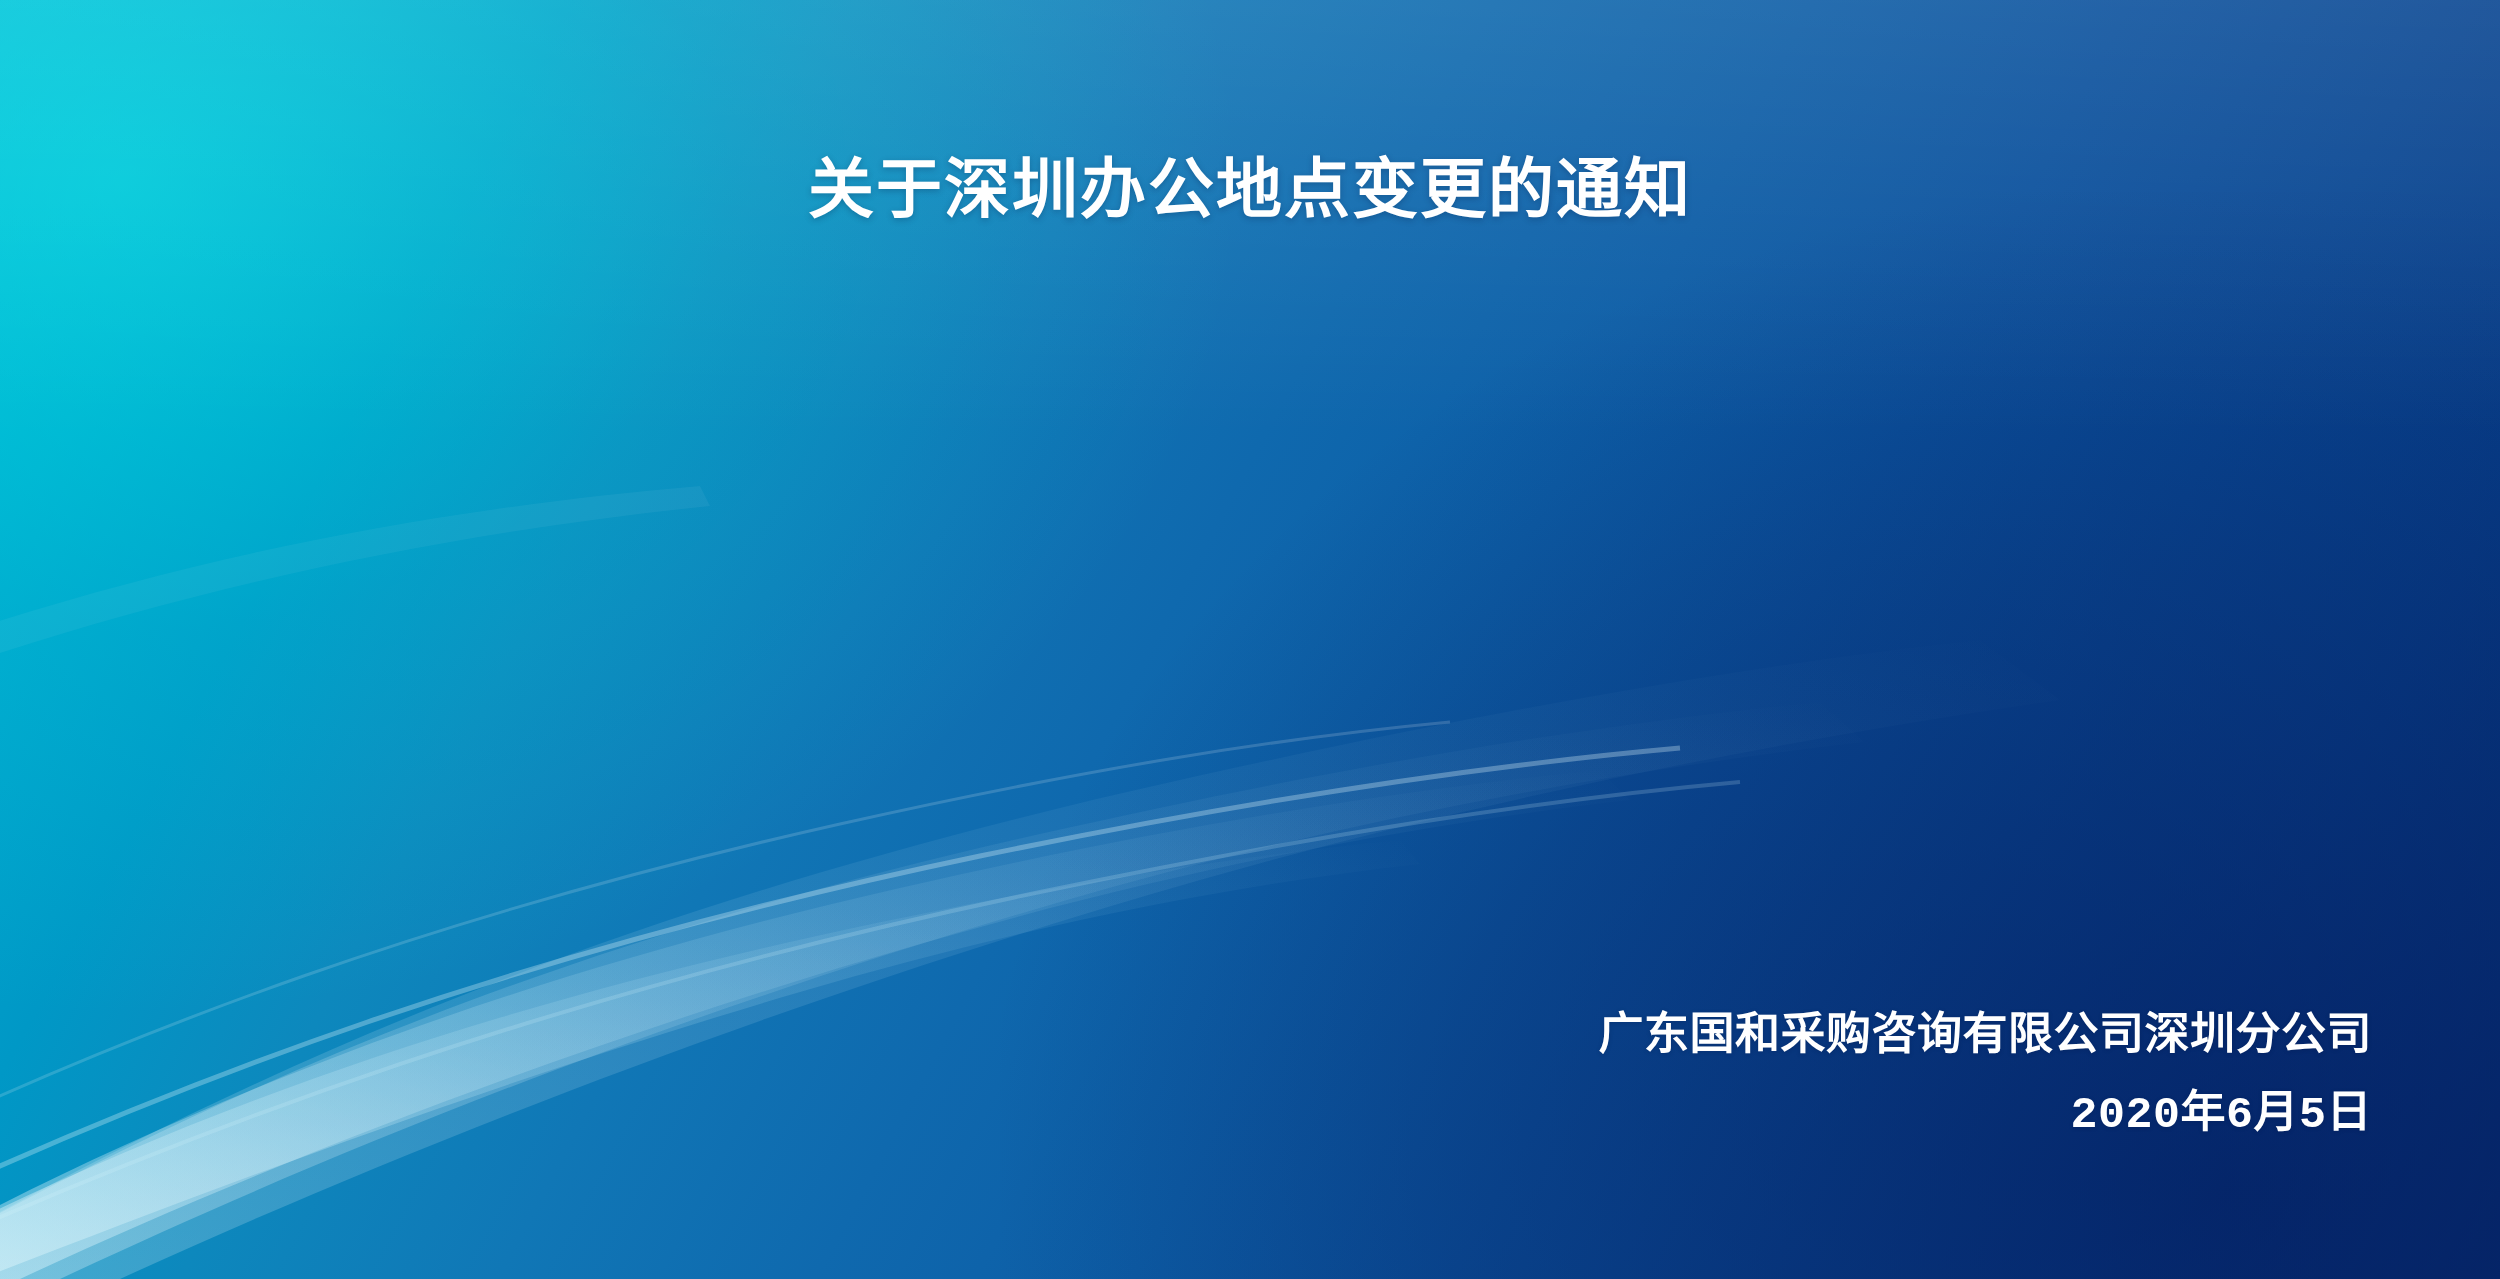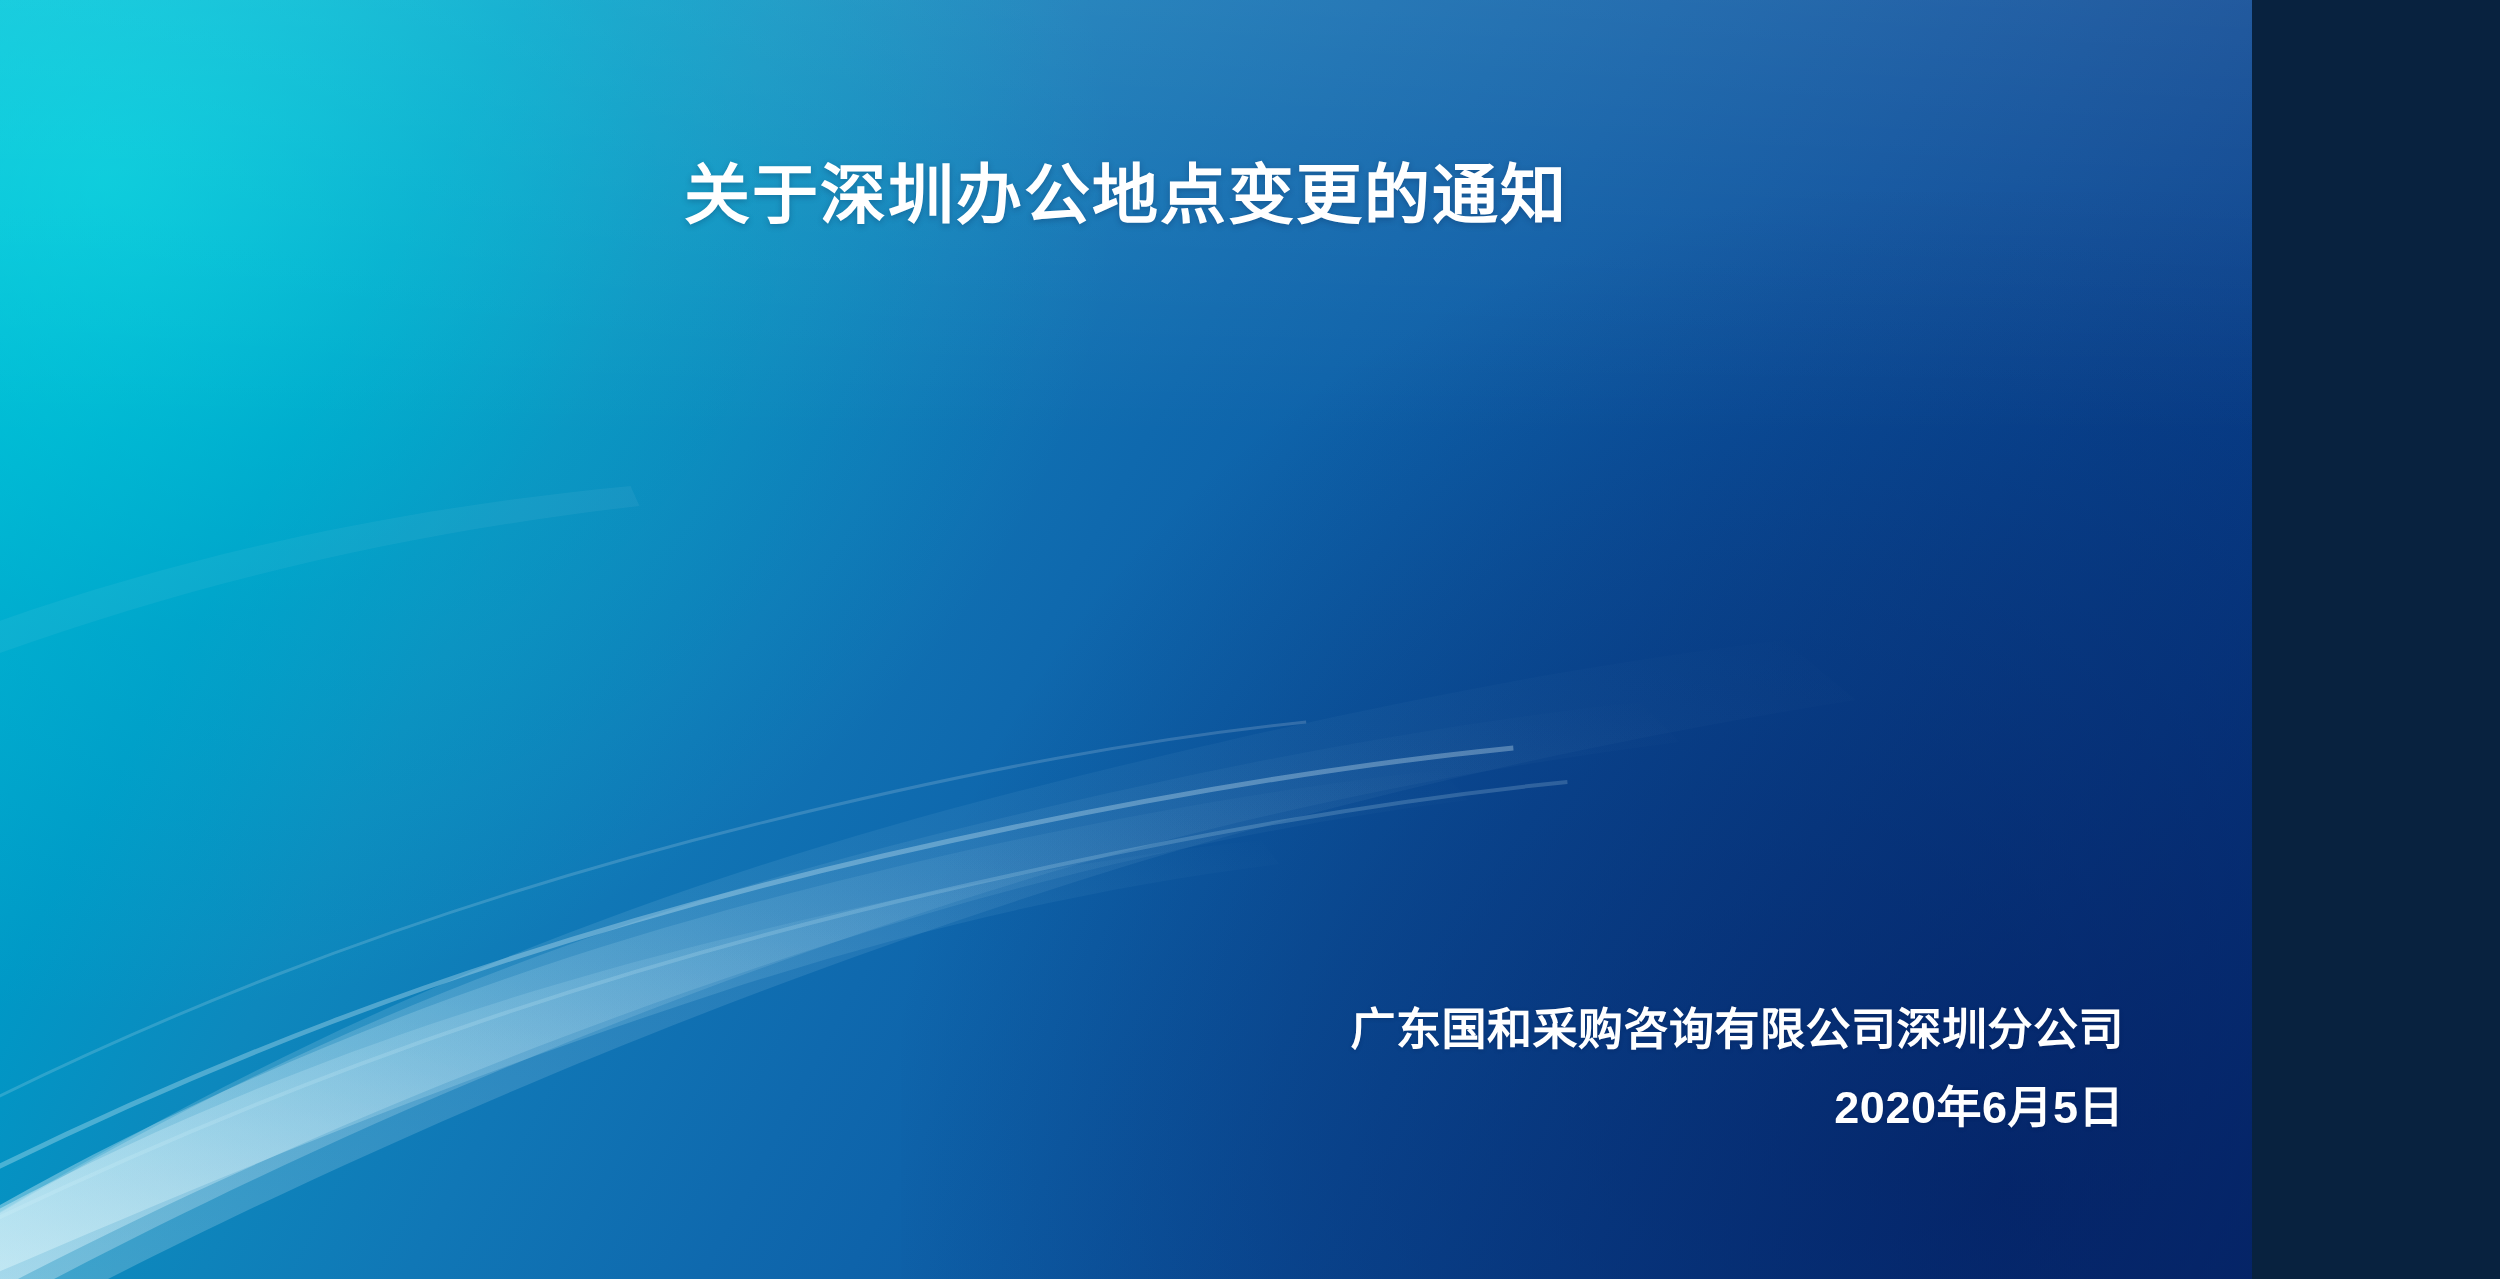--- a/index.html
+++ b/index.html
@@ -3,24 +3,24 @@
 <meta charset="utf-8">
 <title>Notice Banner</title>
 <style>
   html, body {
     margin: 0;
     padding: 0;
     background: #08223f;
   }
   #stage {
     position: relative;
-    width: 2252px;
+    width: 2500px;
     height: 1279px;
     overflow: hidden;
-    font-family: Liberation Sans, sans-serif;
+    font-family: Liberation Mono, monospace;
     font-weight: 700;
     color: #ffffff;
     -webkit-font-smoothing: antialiased;
   }
 
   
   .bg-base {
     position: absolute;
     inset: 0;
     background: linear-gradient(118deg,
@@ -92,21 +92,21 @@
   }
   .para {
     margin: 0;
   }
   .para.indent {
     text-indent: 96px;
   }
   .sign-block {
     position: absolute;
     right: 128px;
-    bottom: 132px;
+    bottom: 124px;
     text-align: right;
     font-size: 45px;
     line-height: 78px;
     letter-spacing: 0.5px;
     text-shadow: 0 1px 4px rgba(0,20,60,0.22);
   }
   .sign-line { margin: 0; }
 </style>
 </head>
 <body>

